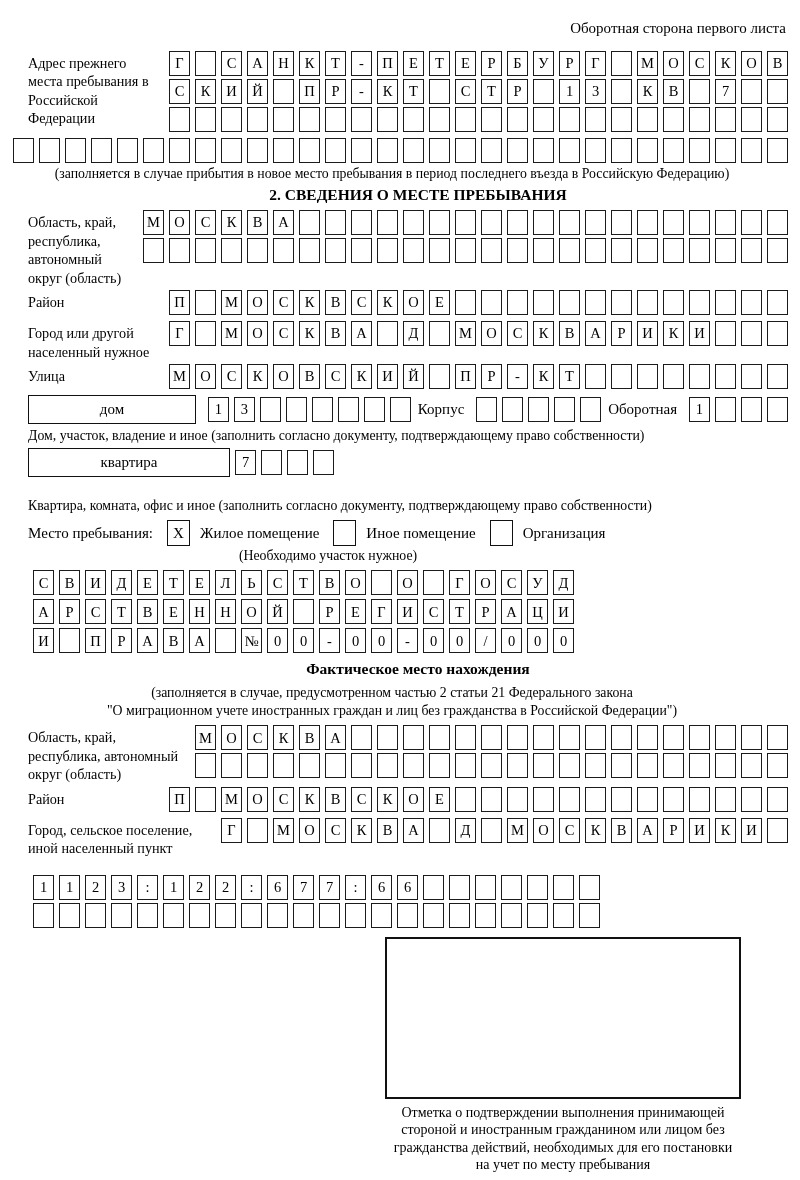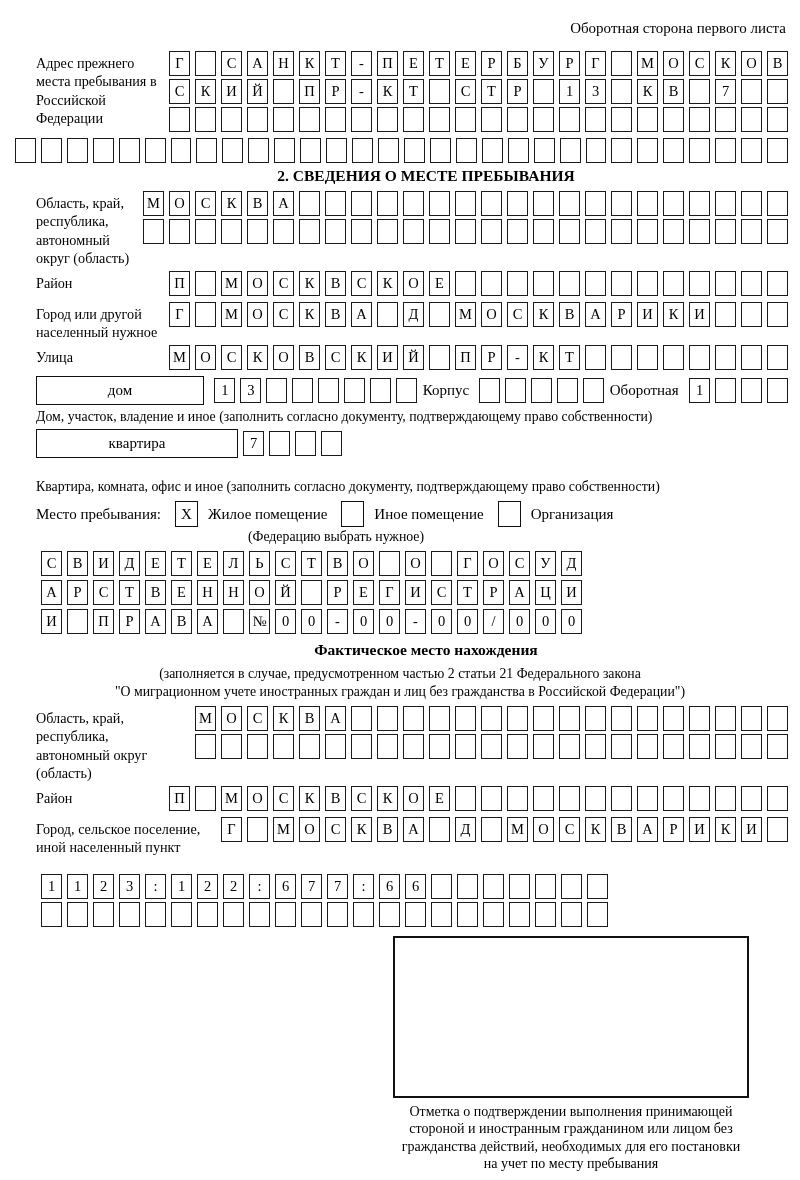--- a/index.html
+++ b/index.html
@@ -1,18 +1,18 @@
 <!DOCTYPE html>
 <html><head>
 <meta charset="utf-8">
 <style>
   html,body{margin:0;padding:0;background:#ffffff;color:#000;}
   body{width:800px;height:1180px;overflow:hidden;
        font-family:"Liberation Serif","DejaVu Serif",serif;}
-  .page{box-sizing:border-box;width:798px;padding:12px 10px 0 36px;}
+  .page{box-sizing:border-box;width:798px;padding:12px 10px 0 28px;}
 
   .top-note{font-size:15px;text-align:right;margin:8px 2px 14px 0;}
 
   .frow{display:flex;justify-content:space-between;align-items:flex-start;margin-bottom:3px;}
   .lbl{flex:1 1 auto;font-size:14.2px;line-height:1.3;padding-top:3px;padding-right:6px;}
   .rows{flex:0 0 auto;display:flex;flex-direction:column;align-items:flex-end;}
 
   .cellrow{display:flex;justify-content:flex-end;margin-bottom:3px;}
   .cell{box-sizing:border-box;display:inline-flex;align-items:center;justify-content:center;
         width:21px;height:25px;border:1.6px solid #1b1b1b;margin-left:5px;
@@ -161,20 +161,21 @@
       <span class="cell"></span>
       <span class="cell"></span>
       <span class="cell"></span>
       <span class="cell"></span>
       <span class="cell"></span>
       <span class="cell"></span>
       <span class="cell"></span>
       <span class="cell"></span>
       <span class="cell"></span>
     </div>
+  <div class="caption center-wide">(заполняется в случае прибытия в новое место пребывания в период последнего въезда в Российскую Федерацию)</div>
 
   <div class="h-bold center-wide">2. СВЕДЕНИЯ О МЕСТЕ ПРЕБЫВАНИЯ</div>
 
   <div class="frow">
     <div class="lbl" style="max-width:108px;">Область, край, республика, автономный округ (область)</div>
     <div class="rows">
       <div class="cellrow">
           <span class="cell">М</span>
           <span class="cell">О</span>
           <span class="cell">С</span>
@@ -370,21 +371,21 @@
 
   <div class="mesto-row">
     <span>Место пребывания:</span>
     <span class="cb">X</span>
     <span>Жилое помещение</span>
     <span class="cb"></span>
     <span>Иное помещение</span>
     <span class="cb"></span>
     <span>Организация</span>
   </div>
-  <div class="mesto-note">(Федерацию выбрать нужное)</div>
+  <div class="mesto-note">(Необходимо участок нужное)</div>
 
   <div class="frow doc-group">
     <div class="rows">
       <div class="cellrow">
           <span class="cell">С</span>
           <span class="cell">В</span>
           <span class="cell">И</span>
           <span class="cell">Д</span>
           <span class="cell">Е</span>
           <span class="cell">Т</span>

